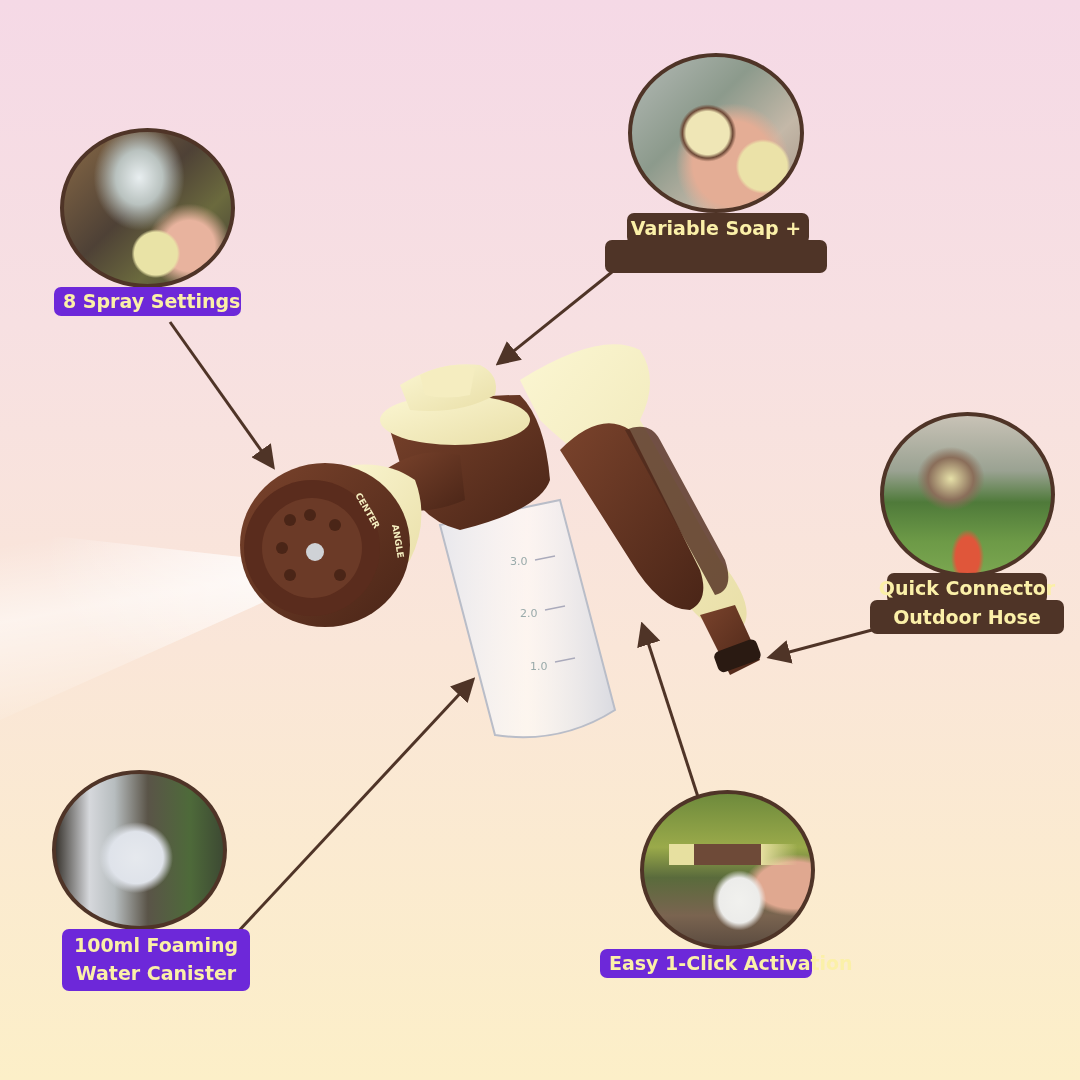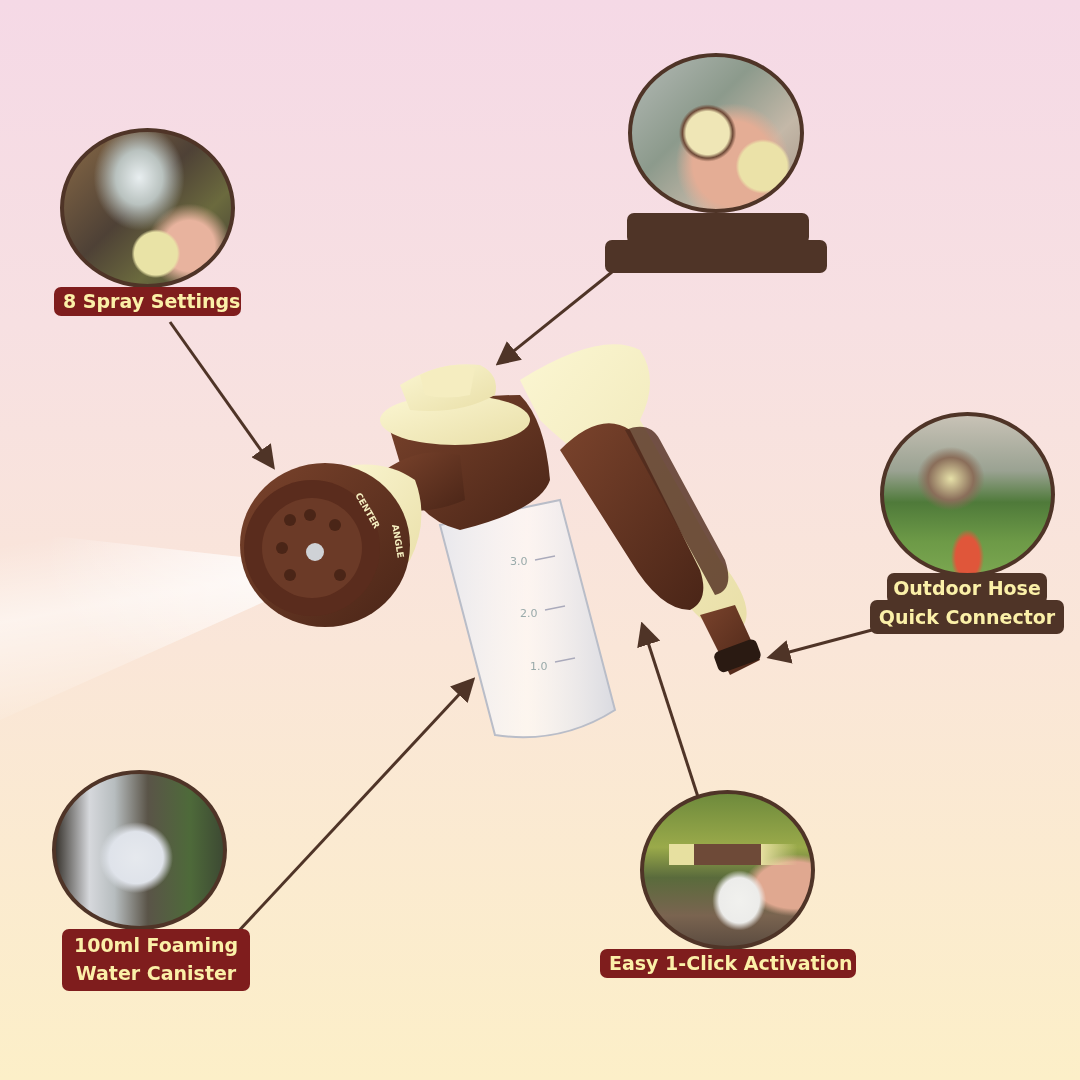--- a/index.html
+++ b/index.html
@@ -12,21 +12,21 @@
     position:absolute; left:0; top:520px; width:320px; height:200px;
     background: radial-gradient(ellipse at 90% 20%, rgba(255,255,255,0.95) 0%, rgba(255,255,255,0.5) 12%, rgba(255,255,255,0) 60%),
                 linear-gradient(170deg, rgba(255,255,255,0) 10%, rgba(255,255,255,0.55) 40%, rgba(255,255,255,0) 85%);
     clip-path: polygon(0 5%, 95% 22%, 95% 32%, 0 100%);
   }
   .circle {
     position:absolute; border-radius:50%; border:4px solid #4f3427; overflow:hidden;
     box-sizing:border-box;
   }
   .label {
-    position:absolute; background:#7f1d1d; color:#fbf0a8; border-radius:7px;
+    position:absolute; background:#6d28d9; color:#fbf0a8; border-radius:7px;
     font-family:"DejaVu Sans", sans-serif; font-weight:bold; font-size:19px;
     text-align:center; line-height:27px; padding:1px 9px; box-sizing:border-box;
     white-space:nowrap;
   }
   svg.overlay { position:absolute; left:0; top:0; }
 </style>
 </head>
 <body>
 
 <div class="spray"></div>
@@ -138,32 +138,33 @@
      linear-gradient(180deg,#6e8a3c 0%,#9aaa4a 35%,#5a6b3c 55%,#7a6450 80%,#5c4c40 100%);"></div>
 
 <div class="label" style="left:54px;top:287px;width:187px;">
   <span>8 Spray Settings</span>
 </div>
 
 <div class="label" style="left:605px;top:213px;width:222px;height:60px;background:transparent;padding:0;">
   <div style="position:absolute;left:22px;top:0;width:182px;height:31px;background:#4f3427;border-radius:7px;"></div>
   <div style="position:absolute;left:0;top:27px;width:222px;height:33px;background:#4f3427;border-radius:7px;"></div>
   <div style="position:relative;line-height:29px;padding-top:1px;">
+    <div>Variable Soap +</div>
   </div>
 </div>
 
 <div class="label" style="left:870px;top:573px;width:194px;height:61px;background:transparent;padding:0;">
   <div style="position:absolute;left:17px;top:0;width:160px;height:31px;background:#4f3427;border-radius:7px;"></div>
   <div style="position:absolute;left:0;top:27px;width:194px;height:34px;background:#4f3427;border-radius:7px;"></div>
   <div style="position:relative;line-height:29px;padding-top:1px;">
+    <div>Quick Connector</div>
     <div>Outdoor Hose</div>
-    <div>Quick Connector</div>
   </div>
 </div>
 
 <div class="label" style="left:62px;top:929px;width:188px;height:62px;padding-top:2px;line-height:28px;">
   <div>100ml Foaming</div>
   <div>Water Canister</div>
 </div>
 
-<div class="label" style="left:600px;top:949px;width:256px;">
+<div class="label" style="left:600px;top:949px;width:212px;">
   <span>Easy 1-Click Activation</span>
 </div>
 
 </body></html>

